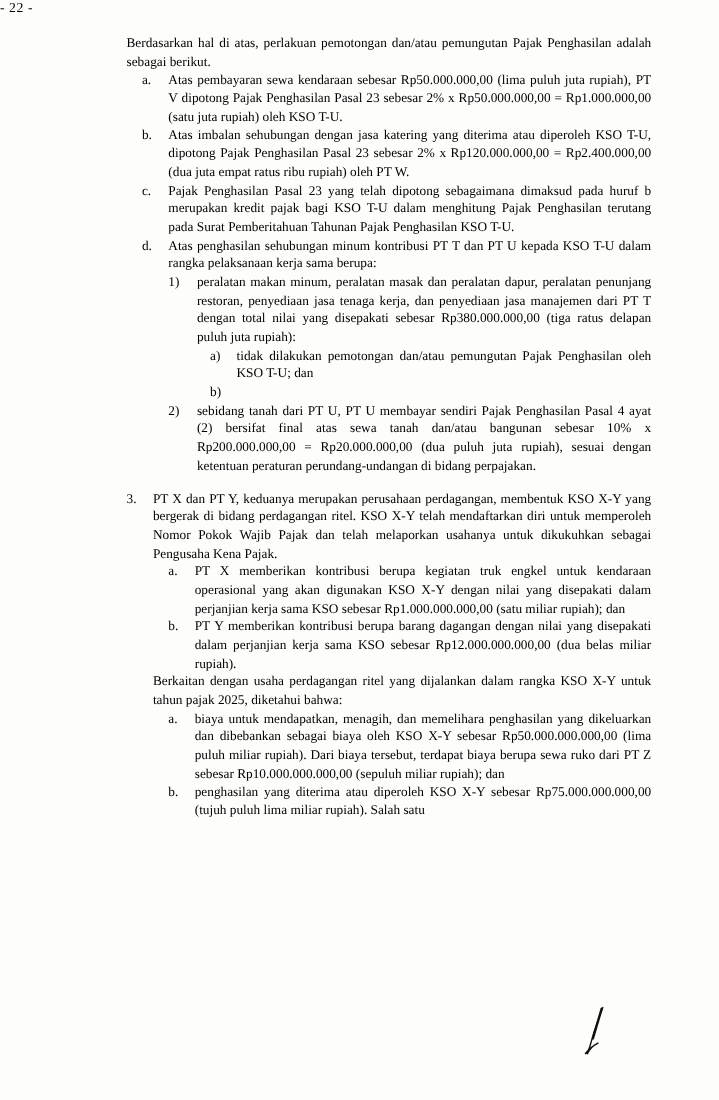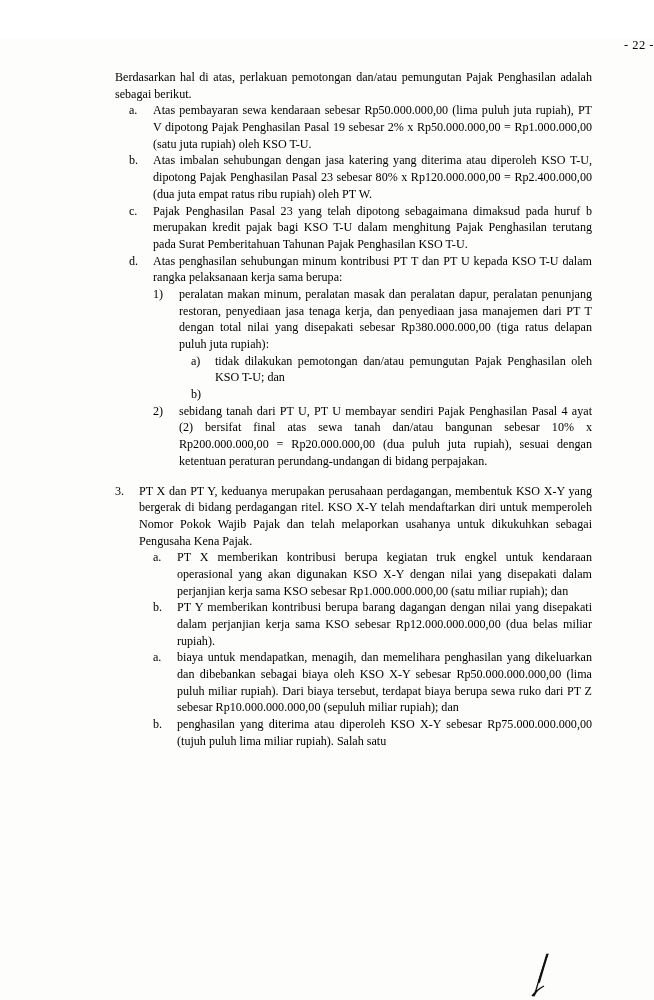--- a/index.html
+++ b/index.html
@@ -16,25 +16,23 @@
   }
   .page {
     position: relative;
     width: 654px;
     height: 1000px;
     box-sizing: border-box;
     padding: 0;
     background: #fdfdfc;
   }
   .page-number {
-    text-align: right;
+    text-align: left;
     font-size: 12.5px;
-    margin-top: 38px;
     letter-spacing: 0.5px;
-    padding-left: 29px;
   }
   .content {
     margin: 16px 62px 0 115px;
     font-size: 12.1px;
     line-height: 1.38;
     text-align: justify;
   }
   p {
     margin: 0;
     text-align: justify;
@@ -91,26 +89,26 @@
 <div class="page">
 
   <div class="page-number">- 22 -</div>
 
   <div class="content">
 
     <p class="para">Berdasarkan hal di atas, perlakuan pemotongan dan/atau pemungutan Pajak Penghasilan adalah sebagai berikut.</p>
 
     <div class="item lvl-alpha">
       <span class="marker">a.</span>
-      <span class="body-text">Atas pembayaran sewa kendaraan sebesar Rp50.000.000,00 (lima puluh juta rupiah), PT V dipotong Pajak Penghasilan Pasal 19 sebesar 2% x Rp50.000.000,00 = Rp1.000.000,00 (satu juta rupiah) oleh KSO T-U.</span>
+      <span class="body-text">Atas pembayaran sewa kendaraan sebesar Rp50.000.000,00 (lima puluh juta rupiah), PT V dipotong Pajak Penghasilan Pasal 23 sebesar 2% x Rp50.000.000,00 = Rp1.000.000,00 (satu juta rupiah) oleh KSO T-U.</span>
     </div>
 
     <div class="item lvl-alpha">
       <span class="marker">b.</span>
-      <span class="body-text">Atas imbalan sehubungan dengan jasa katering yang diterima atau diperoleh KSO T-U, dipotong Pajak Penghasilan Pasal 23 sebesar 80% x Rp120.000.000,00 = Rp2.400.000,00 (dua juta empat ratus ribu rupiah) oleh PT W.</span>
+      <span class="body-text">Atas imbalan sehubungan dengan jasa katering yang diterima atau diperoleh KSO T-U, dipotong Pajak Penghasilan Pasal 23 sebesar 2% x Rp120.000.000,00 = Rp2.400.000,00 (dua juta empat ratus ribu rupiah) oleh PT W.</span>
     </div>
 
     <div class="item lvl-alpha">
       <span class="marker">c.</span>
       <span class="body-text">Pajak Penghasilan Pasal 23 yang telah dipotong sebagaimana dimaksud pada huruf b merupakan kredit pajak bagi KSO T-U dalam menghitung Pajak Penghasilan terutang pada Surat Pemberitahuan Tahunan Pajak Penghasilan KSO T-U.</span>
     </div>
 
     <div class="item lvl-alpha">
       <span class="marker">d.</span>
       <span class="body-text">Atas penghasilan sehubungan minum kontribusi PT T dan PT U kepada KSO T-U dalam rangka pelaksanaan kerja sama berupa:</span>
@@ -143,20 +141,21 @@
         <div class="item lvl-alpha">
           <span class="marker">a.</span>
           <span class="body-text">PT X memberikan kontribusi berupa kegiatan truk engkel untuk kendaraan operasional yang akan digunakan KSO X-Y dengan nilai yang disepakati dalam perjanjian kerja sama KSO sebesar Rp1.000.000.000,00 (satu miliar rupiah); dan</span>
         </div>
 
         <div class="item lvl-alpha">
           <span class="marker">b.</span>
           <span class="body-text">PT Y memberikan kontribusi berupa barang dagangan dengan nilai yang disepakati dalam perjanjian kerja sama KSO sebesar Rp12.000.000.000,00 (dua belas miliar rupiah).</span>
         </div>
 
+        <p class="para inner-para">Berkaitan dengan usaha perdagangan ritel yang dijalankan dalam rangka KSO X-Y untuk tahun pajak 2025, diketahui bahwa:</p>
 
         <div class="item lvl-alpha">
           <span class="marker">a.</span>
           <span class="body-text">biaya untuk mendapatkan, menagih, dan memelihara penghasilan yang dikeluarkan dan dibebankan sebagai biaya oleh KSO X-Y sebesar Rp50.000.000.000,00 (lima puluh miliar rupiah). Dari biaya tersebut, terdapat biaya berupa sewa ruko dari PT Z sebesar Rp10.000.000.000,00 (sepuluh miliar rupiah); dan</span>
         </div>
 
         <div class="item lvl-alpha">
           <span class="marker">b.</span>
           <span class="body-text">penghasilan yang diterima atau diperoleh KSO X-Y sebesar Rp75.000.000.000,00 (tujuh puluh lima miliar rupiah). Salah satu</span>
         </div>

